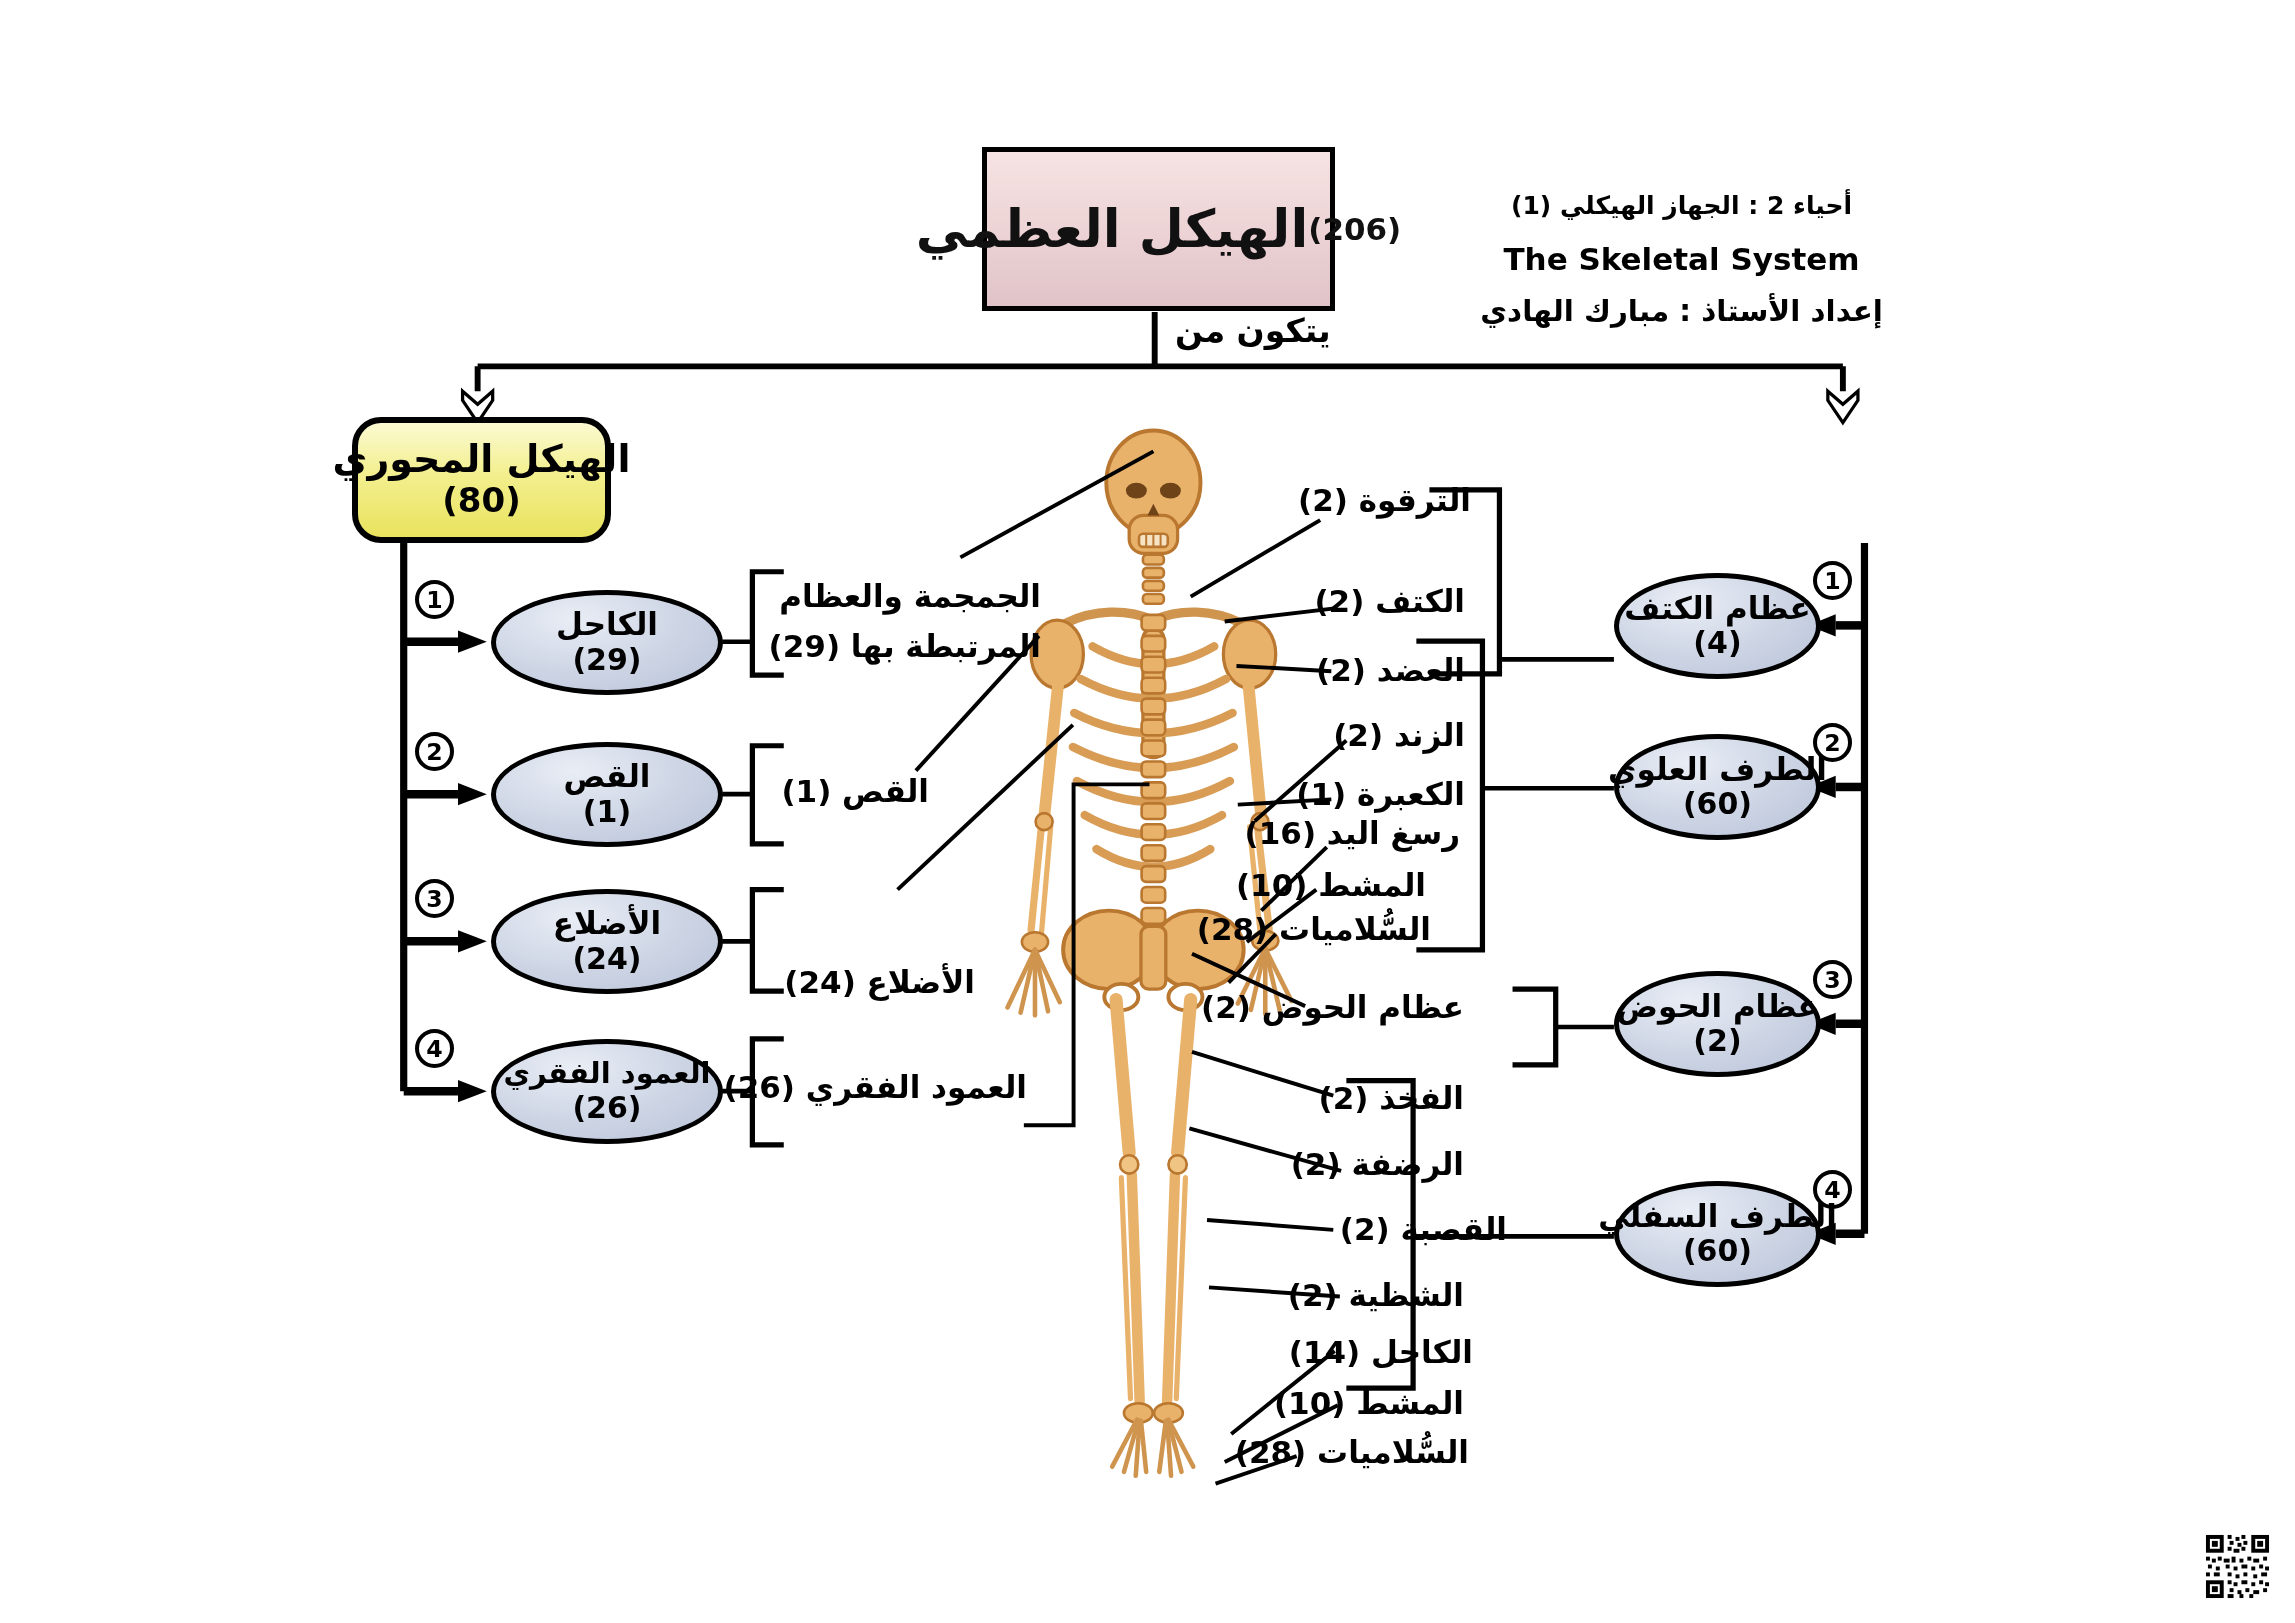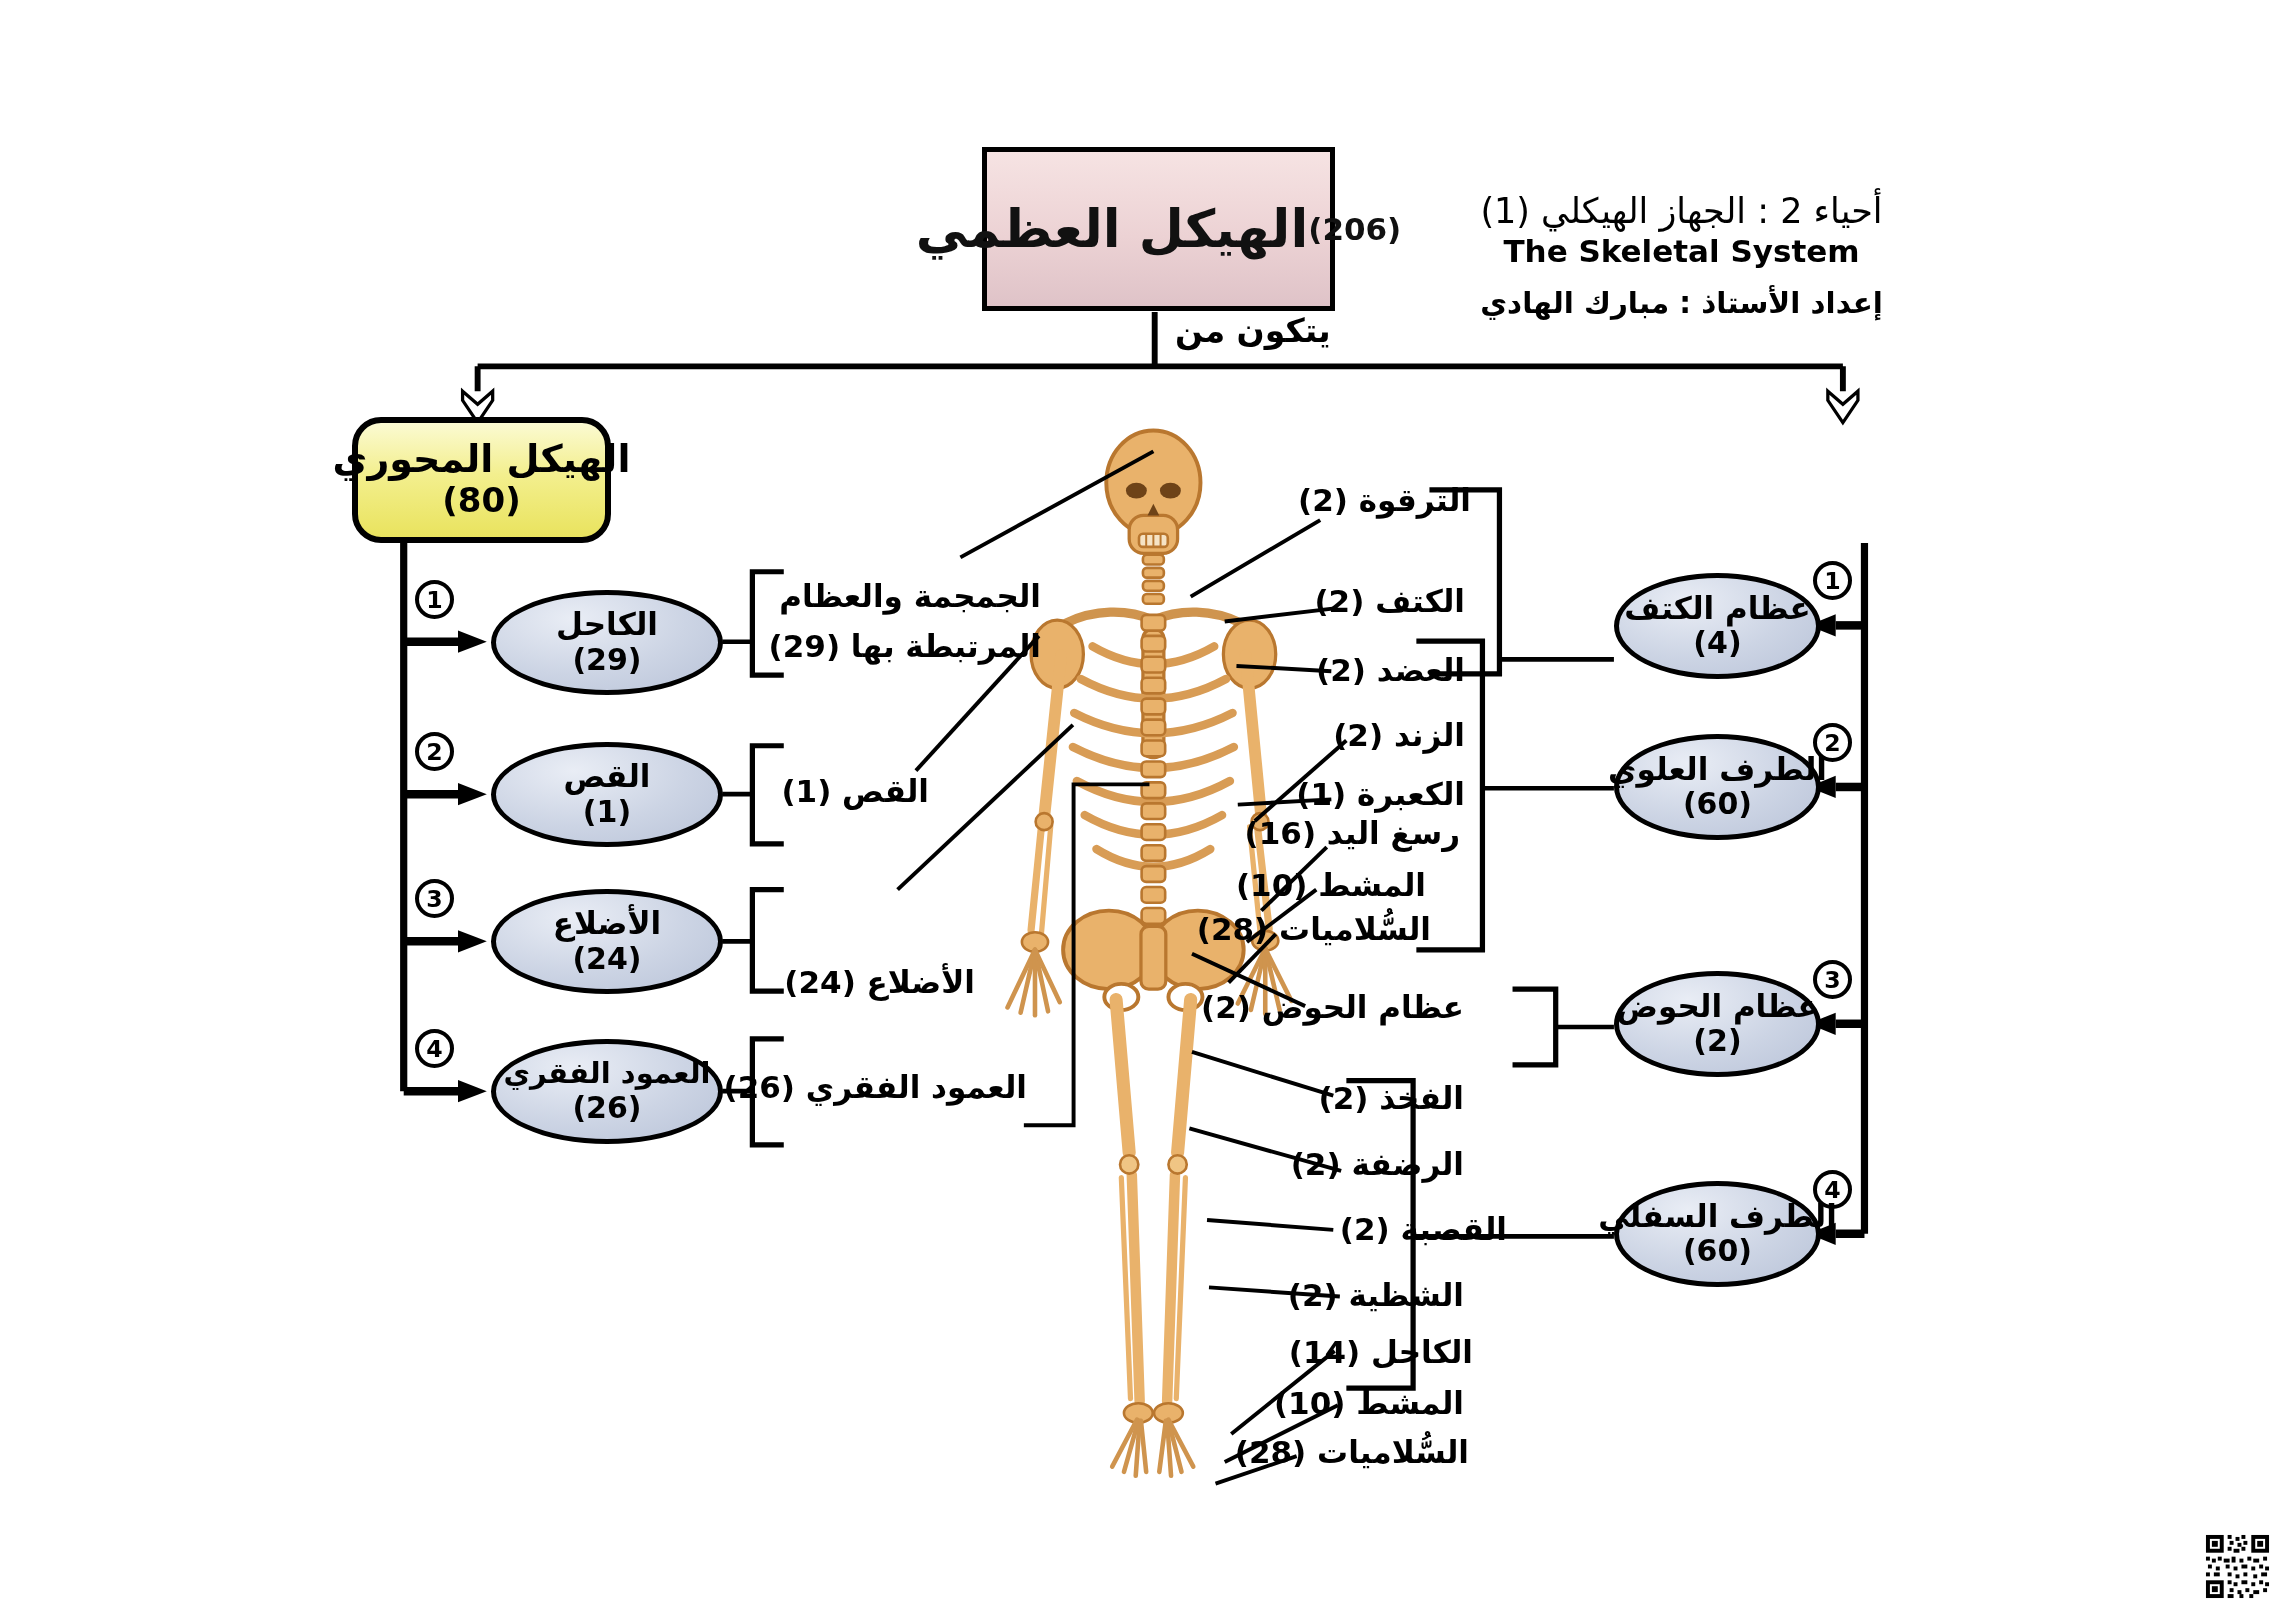--- a/index.html
+++ b/index.html
@@ -13,22 +13,22 @@
   #title-box{
     left:982px;top:147px;width:353px;height:164px;
     background:linear-gradient(180deg,#f6e3e3 0%,#ecd2d4 55%,#dfc3c8 100%);
     border:5.9px solid #000;box-sizing:border-box;
     display:flex;flex-direction:row;align-items:center;justify-content:center;
   }
   #title-box .t1{font-size:52px;font-weight:700;color:#111;line-height:1.05;}
   #title-box .t2{font-size:31px;font-weight:600;color:#111;}
   
   #info-block{left:1472px;top:191px;width:419px;text-align:center;color:#000;}
-  #info-block .i1{font-size:35px;font-weight:400;}
-  #info-block .i2{font-size:31px;font-weight:600;margin-top:2px;}
+  #info-block .i1{font-size:25px;font-weight:700;}
+  #info-block .i2{font-size:31px;font-weight:600;margin-top:21px;}
   #info-block .i3{font-size:29.4px;font-weight:600;margin-top:17px;}
   #consists{left:1175px;top:311px;font-size:33px;font-weight:600;}
   
   .branch{
     width:259px;height:126px;border:6.5px solid #000;border-radius:29px;box-sizing:border-box;
     background:linear-gradient(180deg,#fbfad2 0%,#f3ef8e 45%,#e9e35e 100%);
     display:flex;flex-direction:column;align-items:center;justify-content:center;
   }
   #branch-left{left:352px;top:417px;}
   #branch-right{left:1714px;top:417px;}

